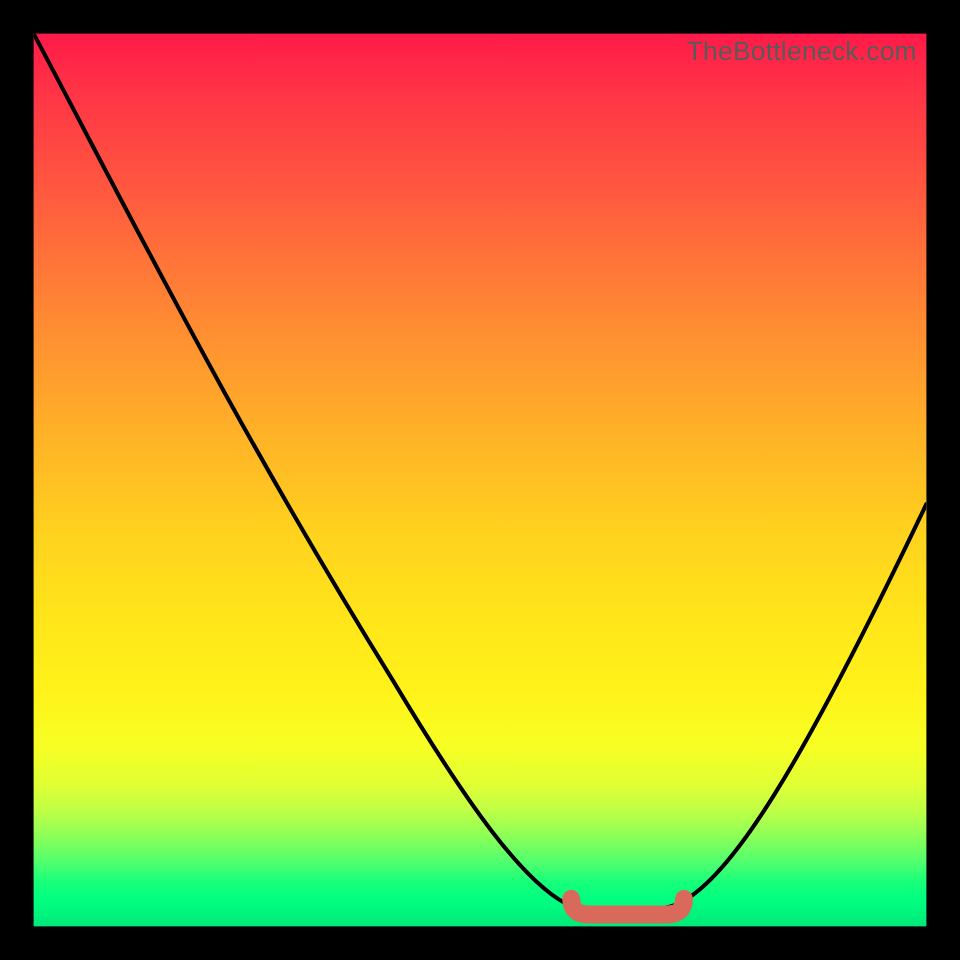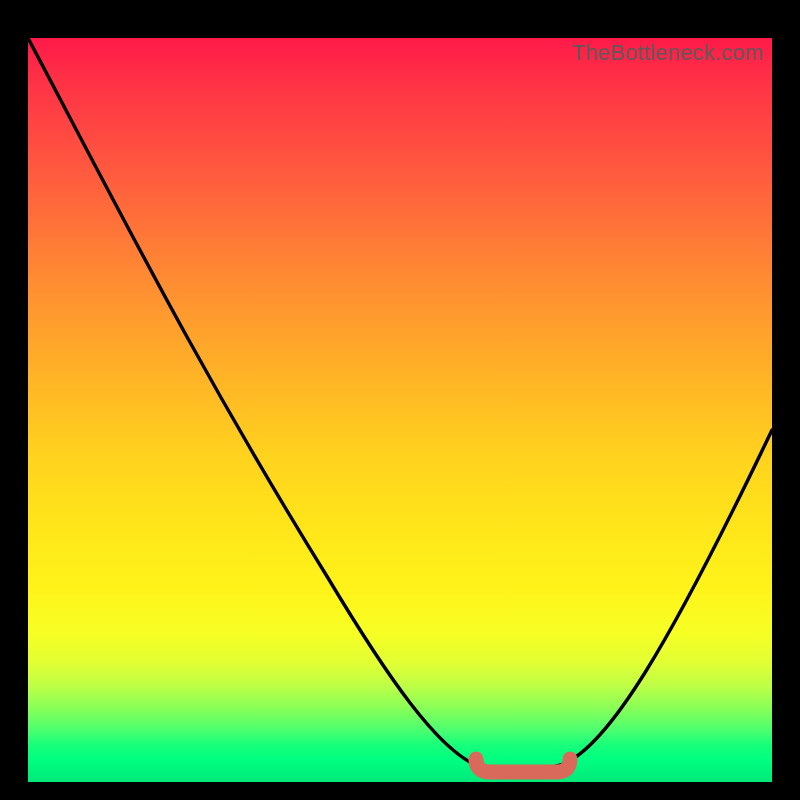--- a/index.html
+++ b/index.html
@@ -36,21 +36,20 @@
       #fff31a 74%,
       #f6ff24 80%,
       #e1ff34 84%,
       #bfff46 87%,
       #8aff58 90%,
       #4cff70 93%,
       #18ff7a 95%,
       #00ff80 97%,
       #00e97a 100%
     );
-    margin-top: 10px;
   }
   .svg-layer {
     position: absolute;
     inset: 0;
     width: 100%;
     height: 100%;
   }
   .watermark {
     position: absolute;
     top: 2px;

